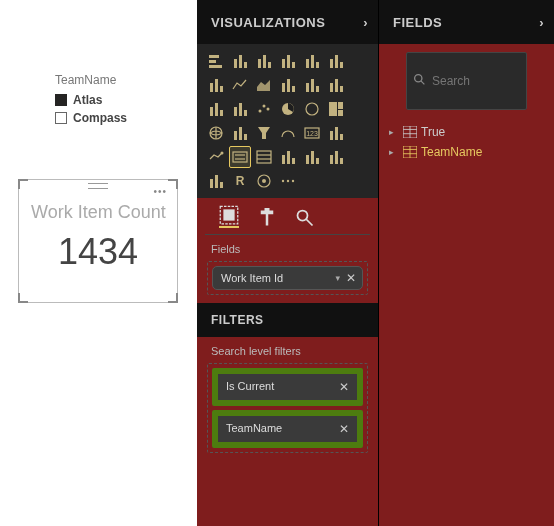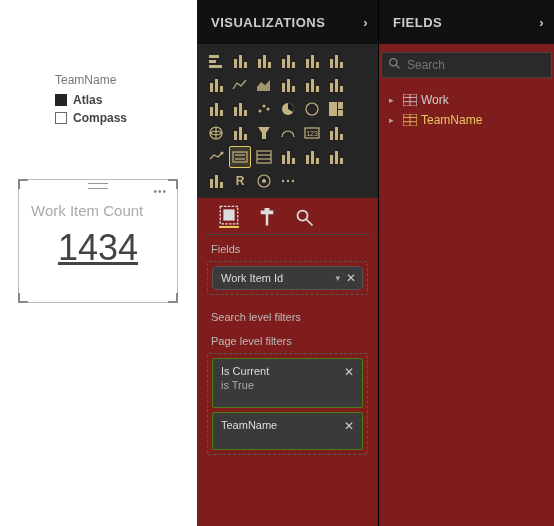--- a/index.html
+++ b/index.html
@@ -17,22 +17,22 @@
           border: 1px solid #bbb; background: #fff; }
   .card-corner { width: 10px; height: 10px; position: absolute; }
   .card-corner.tl { top: -1px; left: -1px; border-top: 2px solid #888; border-left: 2px solid #888; }
   .card-corner.tr { top: -1px; right: -1px; border-top: 2px solid #888; border-right: 2px solid #888; }
   .card-corner.bl { bottom: -1px; left: -1px; border-bottom: 2px solid #888; border-left: 2px solid #888; }
   .card-corner.br { bottom: -1px; right: -1px; border-bottom: 2px solid #888; border-right: 2px solid #888; }
   .card-grip { position: absolute; top: 3px; left: 50%; transform: translateX(-50%); width: 20px; height: 6px;
                display: flex; flex-direction: column; justify-content: space-between; }
   .card-grip div { height: 1px; background: #999; }
   .card-menu { position: absolute; top: 6px; right: 10px; color: #888; font-size: 10px; letter-spacing: 1px; }
-  .card-title { font-size: 15px; color: #aaa; margin: 22px 0 0 12px; }
-  .card-value { font-size: 36px; color: #444; text-align: center; margin-top: 8px; font-weight: 400; text-decoration: underline; }
+  .card-title { font-size: 18px; color: #aaa; margin: 22px 0 0 12px; }
+  .card-value { font-size: 36px; color: #444; text-align: center; margin-top: 8px; font-weight: 400; }
   
   
   .pane { background: #7f1d1d; color: #ccc; display: flex; flex-direction: column; }
   .pane.viz { width: 181px; }
   .pane.fields { width: 176px; border-left: 1px solid #000; }
   .pane-header { height: 44px; display: flex; align-items: center; justify-content: space-between;
                  padding: 0 10px 0 14px; background: #111; font-size: 13px; font-weight: 600; letter-spacing: 0.5px; }
   .chev { font-size: 13px; color: #ccc; }
   
   .viz-grid { display: flex; flex-wrap: wrap; padding: 6px 8px; gap: 2px; background: #252525; }
@@ -48,29 +48,29 @@
   .section-label { font-size: 11px; color: #bbb; padding: 8px 14px 4px; }
   .well { margin: 2px 10px 8px; border: 1px dashed #555; border-radius: 2px; }
   .pill { display: flex; align-items: center; background: #3a3a3a; border: 1px solid #555;
           border-radius: 5px; margin: 4px; padding: 4px 4px 4px 8px; font-size: 11px; color: #ddd; }
   .pill .txt { flex: 1; }
   .pill .caret { font-size: 9px; color: #aaa; margin: 0 4px; }
   .pill .x { color: #ccc; cursor: pointer; font-size: 12px; padding: 0 2px; }
   
   .filters-hdr { background: #111; font-size: 12px; font-weight: 700; padding: 10px 14px; letter-spacing: 0.5px; }
   
-  .filter-card { background: #3a3a3a; border: 1px solid #4d7c0f; border-radius: 2px;
-                 margin: 4px; padding: 6px 6px 16px 8px; font-size: 11px; color: #ddd; display: flex; }
+  .filter-card { background: #3a3a3a; border: 6px solid #4d7c0f; border-radius: 2px;
+                 margin: 4px; padding: 6px 6px 6px 8px; font-size: 11px; color: #ddd; display: flex; }
   .filter-card .col { flex: 1; }
   .filter-card .ln2 { color: #aaa; margin-top: 2px; }
   .filter-card .x { color: #ccc; cursor: pointer; font-size: 12px; padding: 0 2px; }
   
   
-  .search { margin: 8px 2px; background: #2a2a2a; border: 1px solid #444; border-radius: 2px;
-            display: flex; align-items: center; padding: 4px 6px; gap: 6px; }
+  .search { margin: 8px 27px; background: #2a2a2a; border: 1px solid #444; border-radius: 2px;
+            display: flex; align-items: center; padding: 20px 6px; gap: 6px; }
   .search input { flex: 1; background: transparent; border: none; color: #ccc; font-size: 12px; outline: none; }
   .search-ico { color: #888; font-size: 13px; }
   .tree { padding: 4px 10px; font-size: 12px; }
   .tree-row { display: flex; align-items: center; gap: 4px; padding: 3px 0; cursor: pointer; }
   .tree-row .tri { font-size: 9px; color: #aaa; width: 10px; }
   .tree-row .tbl-ico { width: 14px; height: 12px; }
   .tree-row.hl { color: #e6c860; }
 </style>
 </head>
 <body>
@@ -355,29 +355,28 @@
 
   <div class="section-label">Fields</div>
   <div class="well">
     <div class="pill">
       <span class="txt">Work Item Id</span>
       <span class="caret">▾</span>
       <span class="x">✕</span>
     </div>
   </div>
 
+  <div class="filters-hdr">FILTERS</div>
 
   <div class="section-label">Search level filters</div>
 
-  <div class="section-label">Page level filters</div>
   <div class="well" id="page-filters-well">
       <div class="filter-card">
         <div class="col">
           <div>Is Current</div>
-          <div class="ln2">is True</div>
         </div>
         <span class="x">✕</span>
       </div>
       <div class="filter-card">
         <div class="col">
           <div>TeamName</div>
         </div>
         <span class="x">✕</span>
       </div>
     </div>
@@ -399,21 +398,21 @@
   </div>
   <div class="tree" id="fields-tree">
       <div class="tree-row">
         <span class="tri">▸</span>
         <svg class="tbl-ico" viewBox="0 0 16 14">
           <rect x="0" y="0" width="16" height="14" fill="none" stroke="#ccc"></rect>
           <line x1="0" y1="4" x2="16" y2="4" stroke="#ccc"></line>
           <line x1="0" y1="9" x2="16" y2="9" stroke="#ccc"></line>
           <line x1="8" y1="0" x2="8" y2="14" stroke="#ccc"></line>
         </svg>
-        <span>Work</span>
+        <span>True</span>
       </div>
       <div class="tree-row hl">
         <span class="tri">▸</span>
         <svg class="tbl-ico" viewBox="0 0 16 14">
           <rect x="0" y="0" width="16" height="14" fill="none" stroke="#e6c860"></rect>
           <line x1="0" y1="4" x2="16" y2="4" stroke="#e6c860"></line>
           <line x1="0" y1="9" x2="16" y2="9" stroke="#e6c860"></line>
           <line x1="8" y1="0" x2="8" y2="14" stroke="#e6c860"></line>
         </svg>
         <span>TeamName</span>

